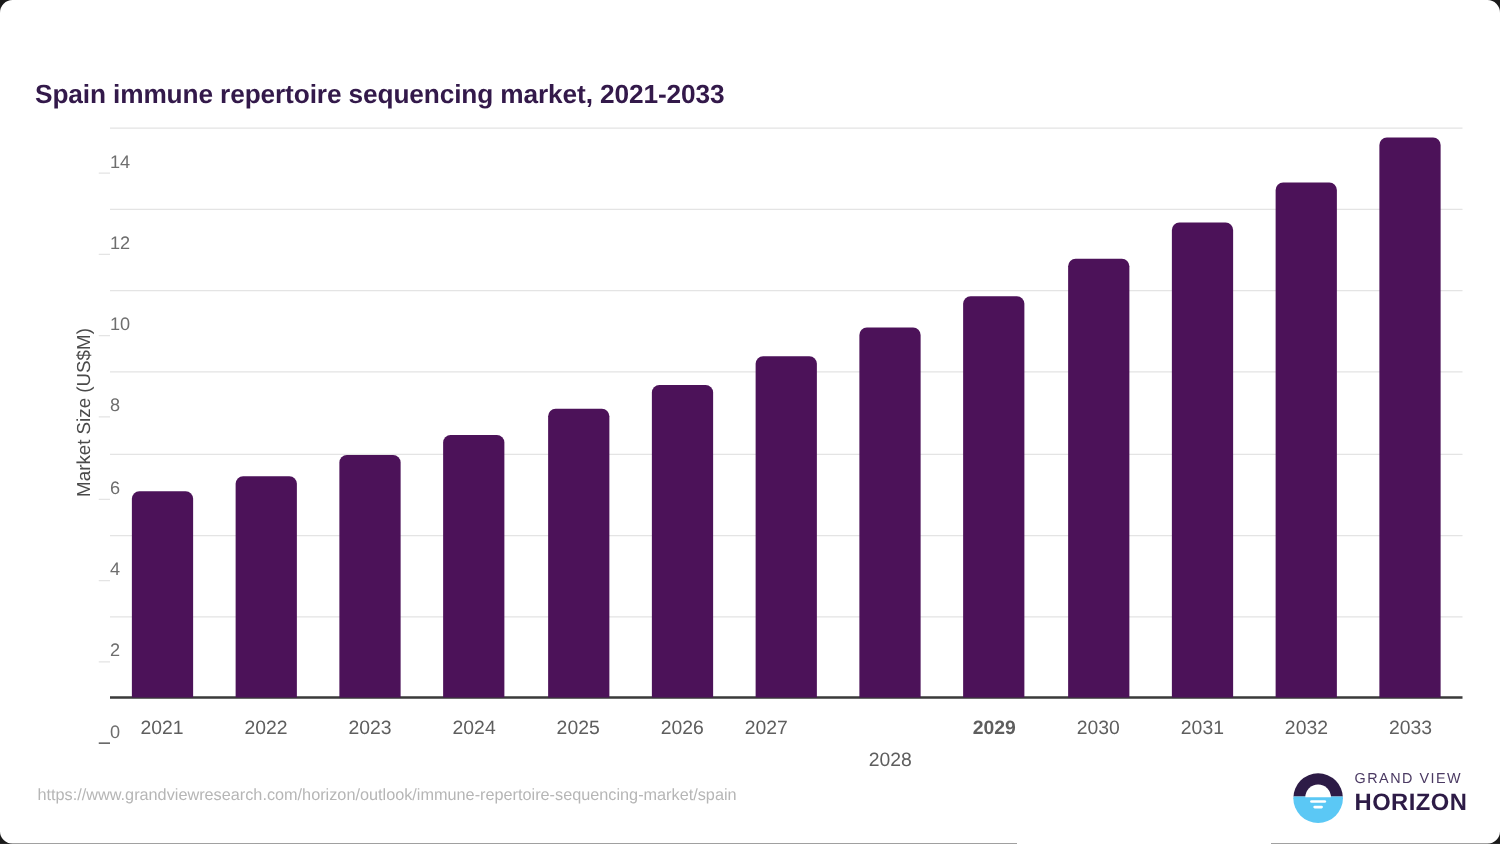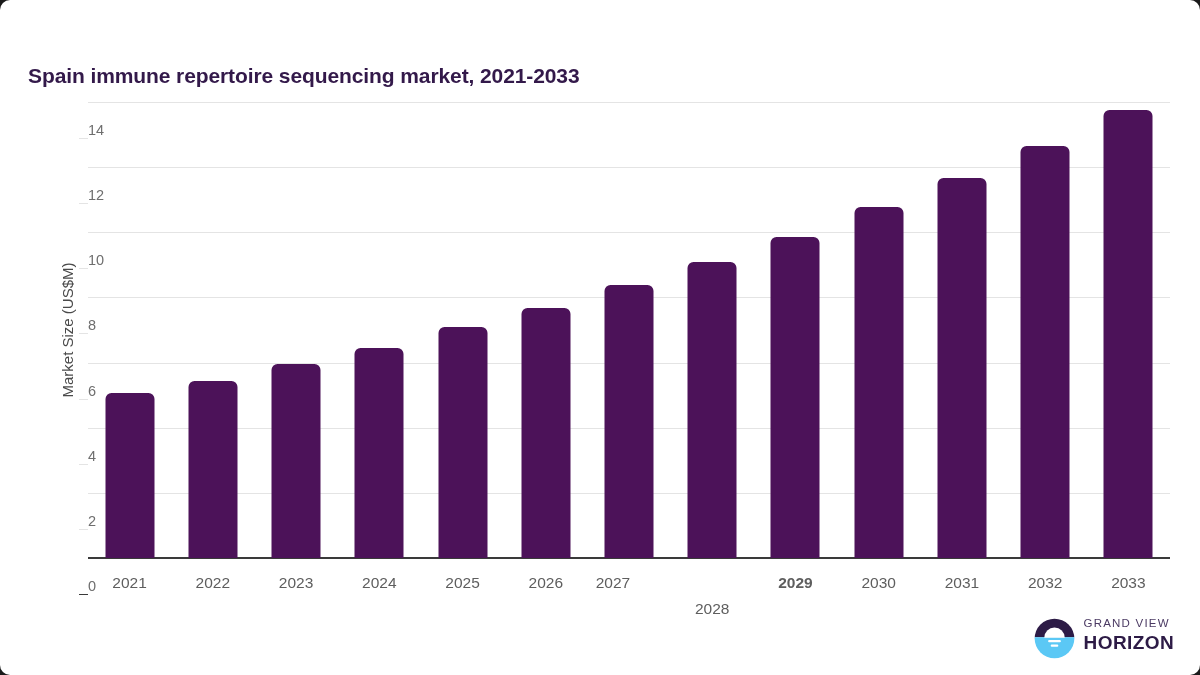--- a/index.html
+++ b/index.html
@@ -248,20 +248,21 @@
           <div class="xtick-label" style="left: 624.231px; margin-top: 26px;">2028</div>
           <div class="xtick-label" style="left: 707.462px; font-weight: bold;">2029</div>
           <div class="xtick-label" style="left: 790.692px;">2030</div>
           <div class="xtick-label" style="left: 873.923px;">2031</div>
           <div class="xtick-label" style="left: 957.154px;">2032</div>
           <div class="xtick-label" style="left: 1040.38px;">2033</div>
         </div>
     </div>
   </div>
 
+  <div class="source-url">https://www.grandviewresearch.com/horizon/outlook/immune-repertoire-sequencing-market/spain</div>
 
   <div class="logo">
     <div class="logo-mark">
       <svg viewBox="0 0 64 64" width="41" height="41" aria-hidden="true">
         <defs>
           <clipPath id="circclip">
               <circle cx="32" cy="32" r="31"></circle>
             </clipPath>
         </defs>
         <g clip-path="url(#circclip)">

